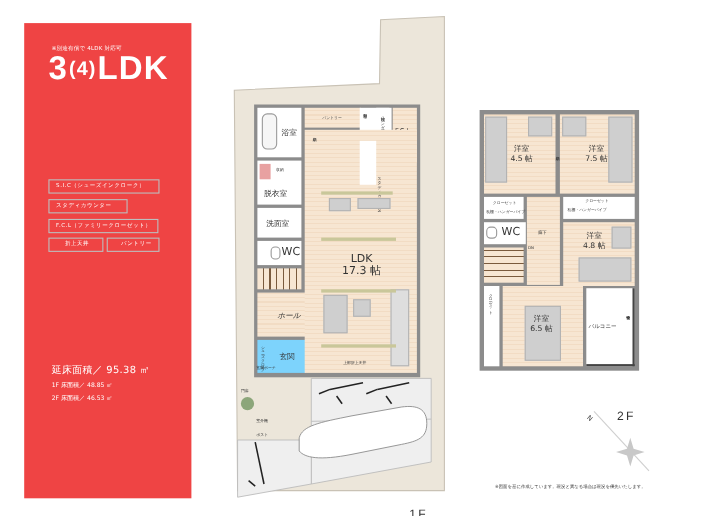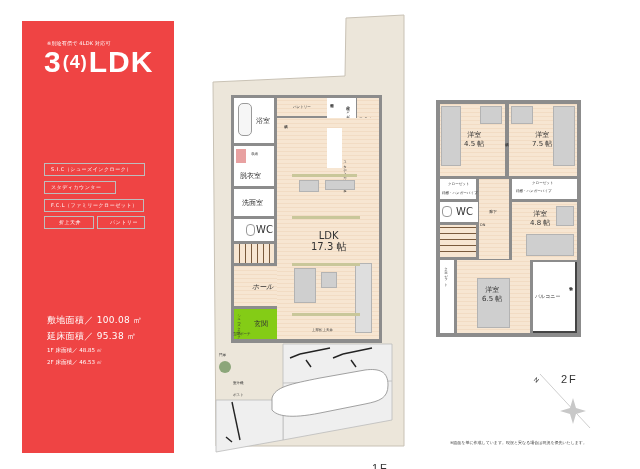--- a/index.html
+++ b/index.html
@@ -13,21 +13,21 @@
   .panel .big .paren { font-size: 18px; font-weight: 700; vertical-align: 4px; margin: 0 1px; }
   .tag { position: absolute; border: 1px solid #bdbdbd; height: 13px; font-size: 5px; line-height: 11px; padding-left: 6px; color: #fff; letter-spacing: 0.5px; white-space: nowrap; }
   .panel .area1 { position: absolute; left: 25px; top: 293px; font-size: 9px; letter-spacing: 0.3px; white-space: nowrap; }
   .panel .area2 { position: absolute; left: 25px; top: 309px; font-size: 9px; letter-spacing: 0.3px; white-space: nowrap; }
   .panel .area3 { position: absolute; left: 25px; top: 326px; font-size: 5.5px; white-space: nowrap; }
   .panel .area4 { position: absolute; left: 25px; top: 338px; font-size: 5.5px; white-space: nowrap; }
   .wall { position: absolute; background: #8c8c8c; }
   .room { position: absolute; }
   .wood { background: repeating-linear-gradient(0deg, #f7e6d2 0px, #f7e6d2 3px, #f2dcc4 3px, #f2dcc4 4px); }
   .white { background: #ffffff; }
-  .grey { background: #84cc16; }
+  .grey { background: #7dd3fc; }
   .lbl { position: absolute; font-size: 7px; color: #333; white-space: nowrap; text-align: center; }
   .lbl-big { position: absolute; font-size: 10px; color: #333; text-align: center; line-height: 11px; white-space: nowrap; }
   .tiny { position: absolute; font-size: 3.5px; color: #333; white-space: nowrap; }
   .vtiny { position: absolute; font-size: 3.5px; color: #333; writing-mode: vertical-rl; white-space: nowrap; }
   .furn { position: absolute; background: #cfcfcf; border: 1px solid #b3b3b3; }
   .beam { position: absolute; height: 3px; background: #c9c79a; }
   .floorlbl { position: absolute; font-family: "Liberation Sans", sans-serif; font-size: 11px; color: #333; letter-spacing: 2px; margin-top: 32px; }
 </style>
 </head>
 <body>
@@ -36,21 +36,20 @@
   <div class="note">※別途有償で 4LDK 対応可</div>
   <div class="big">
     <span>3</span><span class="paren">(4)</span><span>LDK</span>
   </div>
   <div class="tag" style="left:22px;top:142px;width:101px;">S.I.C（シューズインクローク）</div>
   <div class="tag" style="left:22px;top:160px;width:72px;">スタディカウンター</div>
   <div class="tag" style="left:22px;top:178px;width:100px;">F.C.L（ファミリークローゼット）</div>
   <div class="tag" style="left:22px;top:195px;width:50px;padding-left:14px;">折上天井</div>
   <div class="tag" style="left:75px;top:195px;width:48px;padding-left:12px;">パントリー</div>
 
-  <div class="area1">敷地面積／ 100.08 ㎡</div>
   <div class="area2">延床面積／ 95.38 ㎡</div>
   <div class="area3">1F 床面積／ 48.85 ㎡</div>
   <div class="area4">2F 床面積／ 46.53 ㎡</div>
 </div>
 
 <div>
 
   <svg style="position:absolute;left:0;top:0;" width="640" height="469">
     <polygon points="213,82 345,76 346,18 404,15 404,446 216,446" fill="#ece6da" stroke="#c9c2b5" stroke-width="1"></polygon>
     <polygon points="216,446 404,446 404,420 250,446" fill="#ffffff" opacity="0"></polygon>

